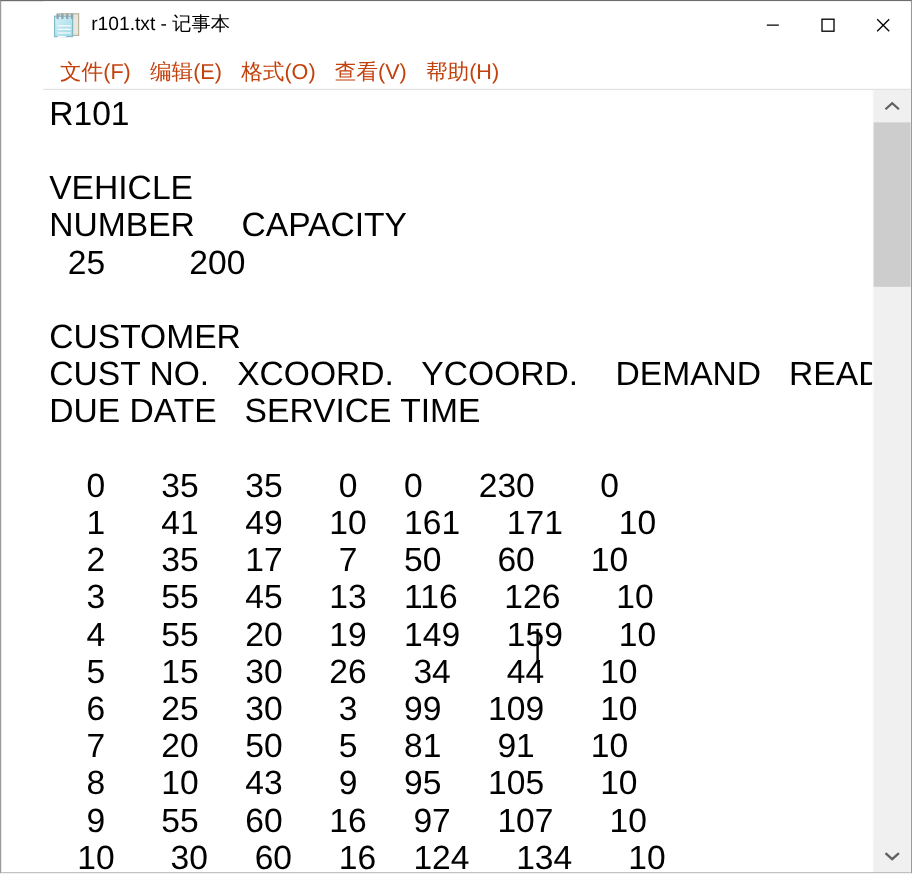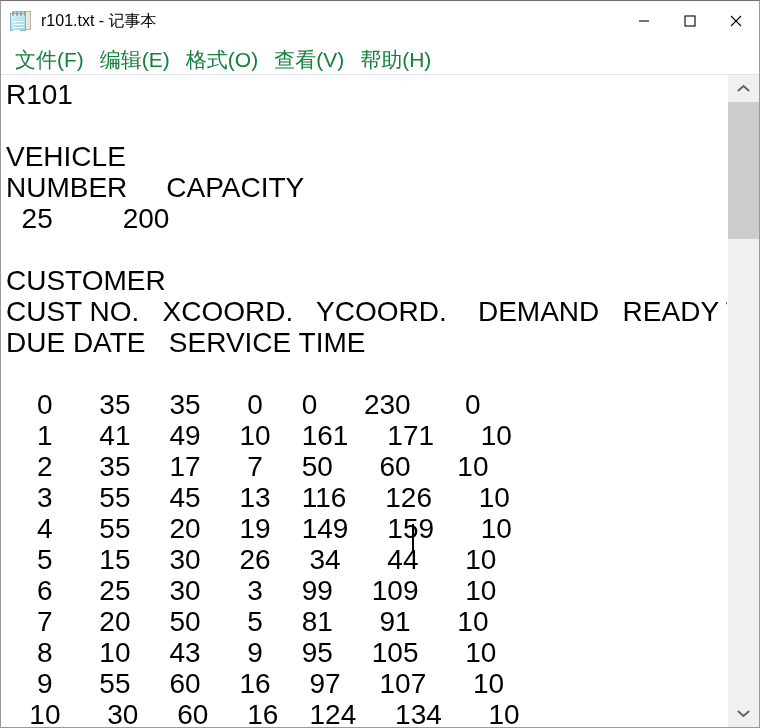--- a/index.html
+++ b/index.html
@@ -17,20 +17,21 @@
   #app-window {
     position: relative;
     width: 760px;
     height: 728px;
     background: #ffffff;
     box-sizing: border-box;
     overflow: hidden;
     border-left: 1px solid #9a9a9a;
     border-right: 1px solid #9a9a9a;
     border-top: 1px solid #6e6e6e;
+    padding-left: 35px;
   }
 
   
   #titlebar {
     position: relative;
     height: 46px;
     background: #ffffff;
     display: flex;
     align-items: flex-start;
     user-select: none;
@@ -122,22 +123,22 @@
     height: 28px;
     display: flex;
     align-items: center;
     padding-left: 7px;
     background: #ffffff;
     user-select: none;
     border-bottom: 1px solid #e2e2e2;
     box-sizing: border-box;
   }
   .menu-item {
-    font-size: 21px;
-    color: #15803d;
+    font-size: 18px;
+    color: #c2410c;
     padding: 2px 7px 3px 7px;
     margin-right: 2px;
     white-space: nowrap;
     cursor: default;
     line-height: 20px;
   }
 
   
   #editor-area {
     position: relative;

